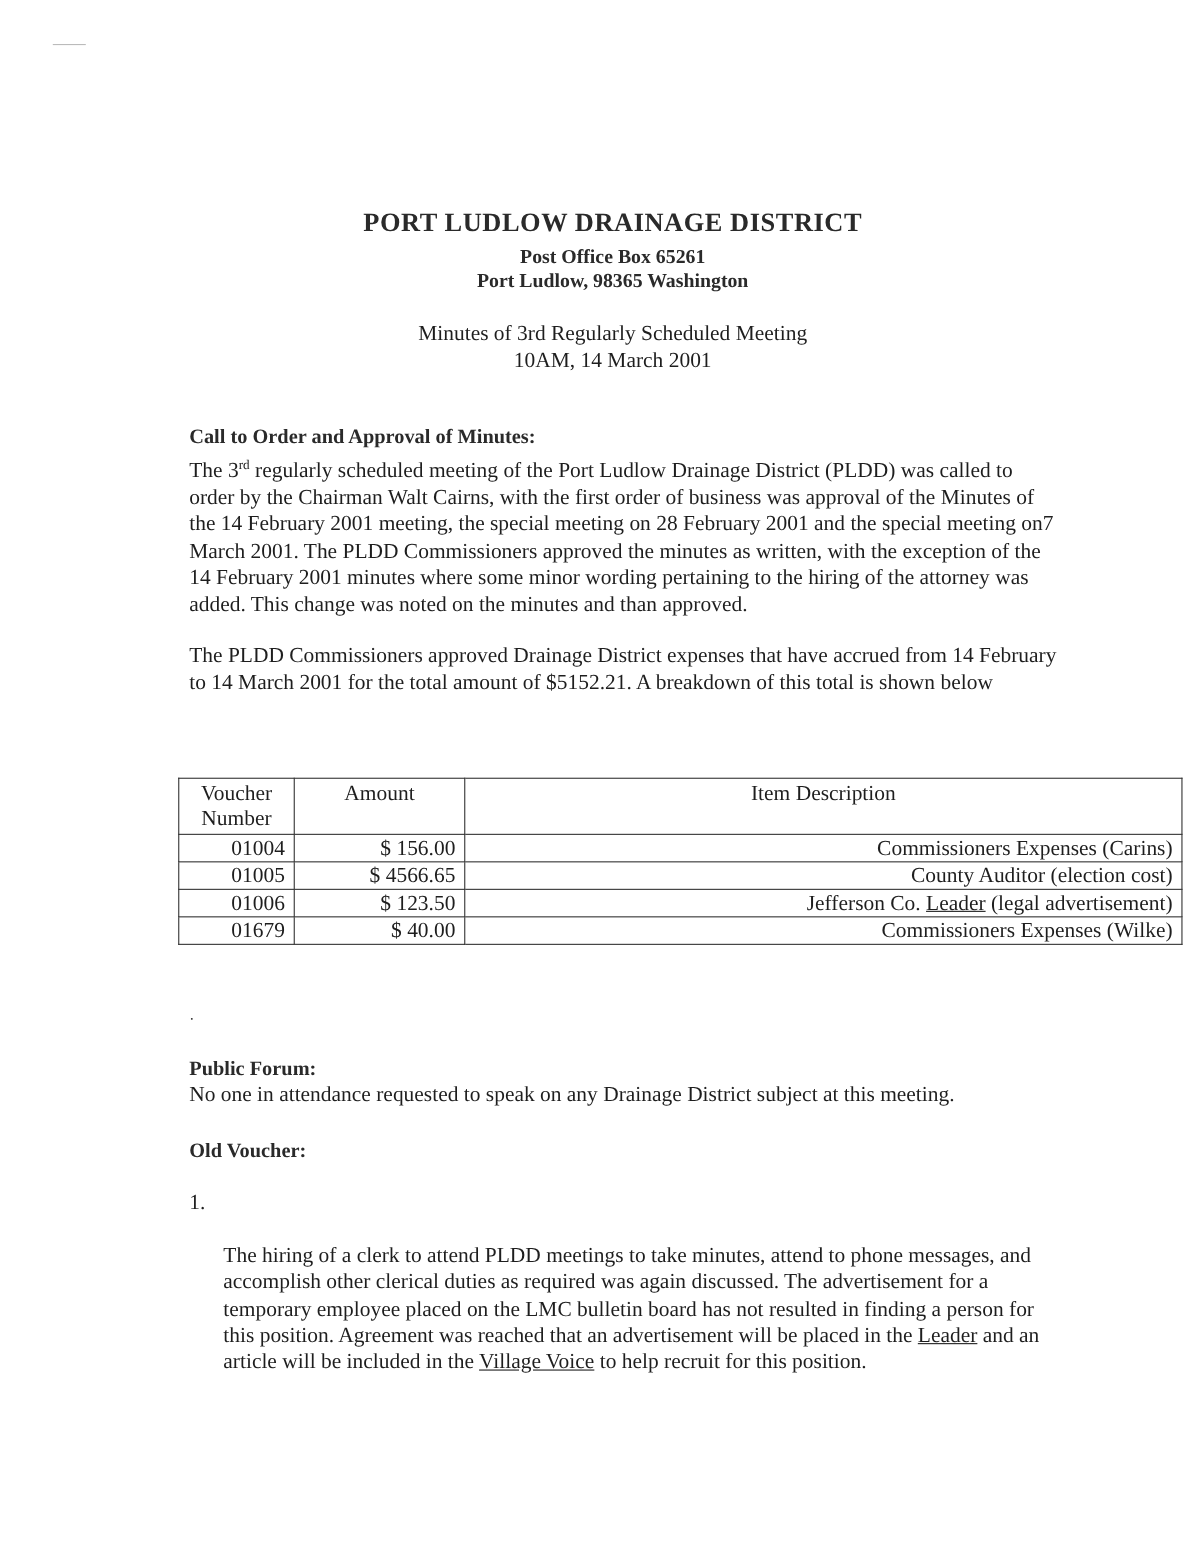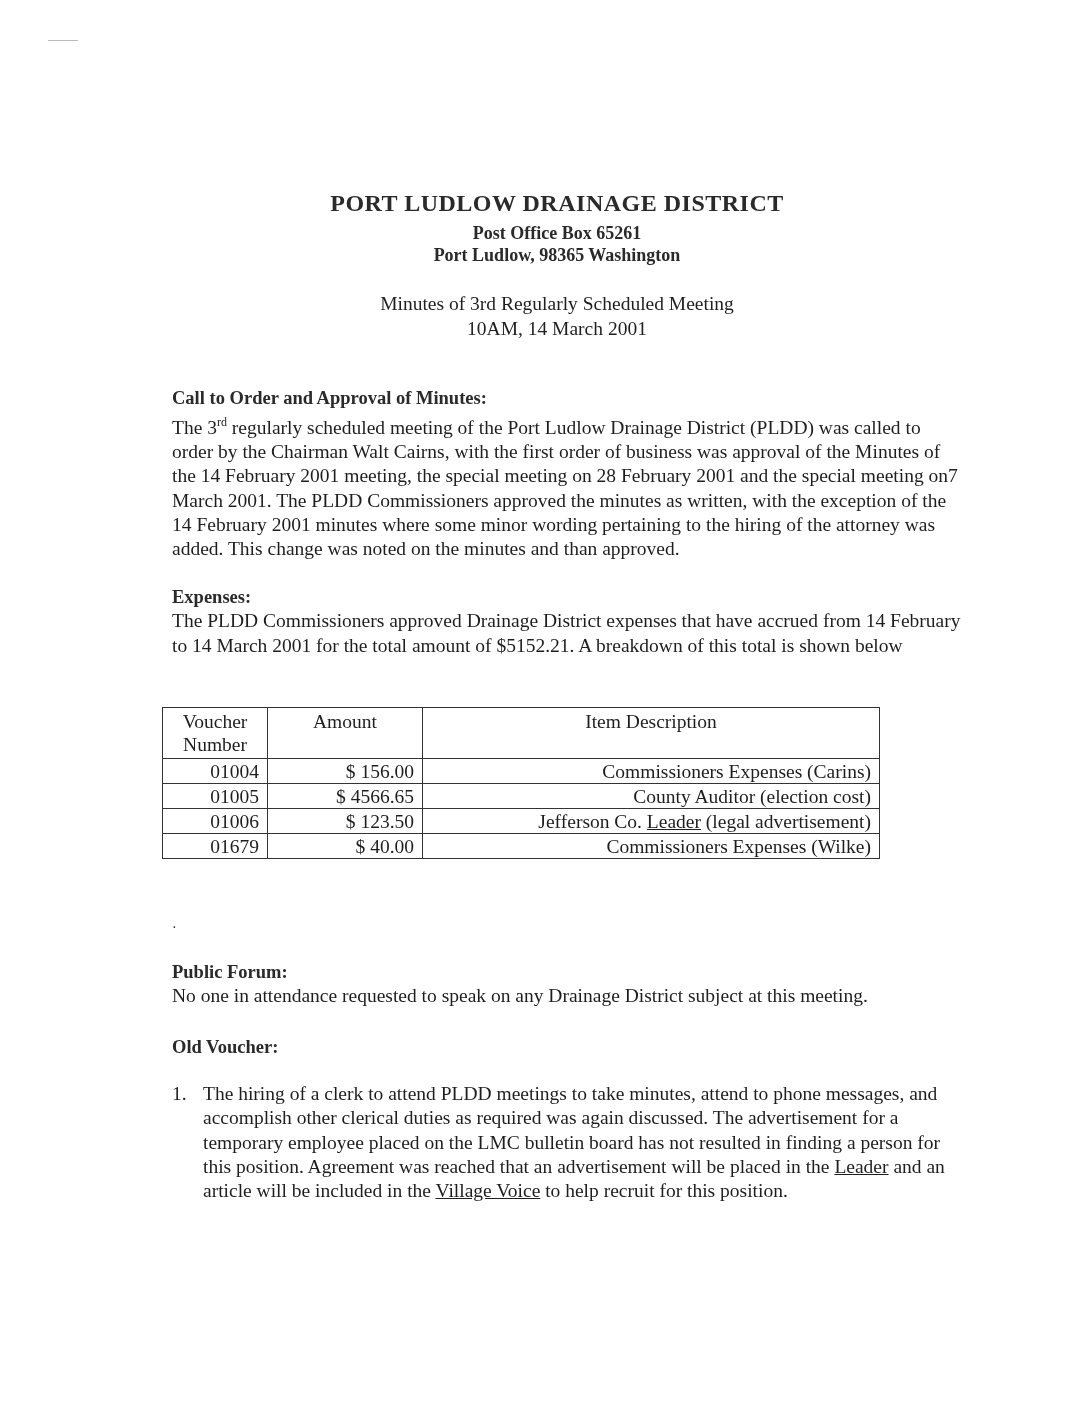--- a/index.html
+++ b/index.html
@@ -15,60 +15,59 @@
     .meeting1 { top: 293px; font-size: 19.5px; }
     .meeting2 { top: 318px; font-size: 19.5px; }
 
     .section { position: absolute; left: 172px; width: 790px; font-size: 19.5px; line-height: 24.3px; }
     .heading { font-weight: bold; font-size: 18.5px; color: #2a2a2a; }
     .s1 { top: 366px; margin-top: 20px; }
     .s2 { top: 585px; }
     .para { margin: 0; }
 
     table.expenses {
-      position: absolute; left: 162px; top: 707px; width: 718px;
+      position: absolute; left: 162px; top: 707px; width: 913px;
       border-collapse: collapse; font-size: 19.5px; line-height: 23px;
     }
     table.expenses th, table.expenses td {
       border: 1.5px solid #333; padding: 1px 8px 0 8px; text-align: right; vertical-align: top; font-weight: normal;
     }
     table.expenses th { text-align: center; line-height: 23px; padding-top: 2px; }
     table.expenses th.c1 { width: 96px; padding: 2px 4px; }
     table.expenses th.c2 { width: 138px; }
     table.expenses td { height: 23px; padding-top: 1px; }
     .ul { text-decoration: underline; }
 
     .dot { position: absolute; left: 172px; top: 920px; font-size: 14px; }
 
     .s3 { top: 960px; }
     .s4 { top: 1035px; }
 
     .list { position: absolute; left: 172px; top: 1082px; width: 790px; font-size: 19.5px; line-height: 24.3px; }
     .list-item { display: flex; }
     .list-num { width: 31px; flex: none; }
-    .list-text { flex: 1; }
+    .list-text { flex: 1; margin-top: 48px; }
   </style>
 </head>
 <body>
 
 <div class="mark"></div>
 
 <div class="header org-title">PORT LUDLOW DRAINAGE DISTRICT</div>
 <div class="header addr1">Post Office Box 65261</div>
 <div class="header addr2">Port Ludlow, 98365 Washington</div>
 <div class="header meeting1">Minutes of 3rd Regularly Scheduled Meeting</div>
 <div class="header meeting2">10AM, 14 March 2001</div>
 
 <div class="section s1">
   <div class="heading">Call to Order and Approval of Minutes:</div>
   <p class="para"><span>The 3</span><sup style="font-size:12px">rd</sup><span> regularly scheduled meeting of the Port Ludlow Drainage District (PLDD) was called to order by the Chairman Walt Cairns, with the first order of business was approval of the Minutes of the 14 February 2001 meeting, the special meeting on 28 February 2001 and the special meeting on7 March 2001. The PLDD Commissioners approved the minutes as written, with the exception of the 14 February 2001 minutes where some minor wording pertaining to the hiring of the attorney was added. This change was noted on the minutes and than approved.</span></p>
 </div>
 
 <div class="section s2">
-  <div class="heading">Expenses:</div>
   <p class="para">The PLDD Commissioners approved Drainage District expenses that have accrued from 14 February to 14 March 2001 for the total amount of $5152.21. A breakdown of this total is shown below</p>
 </div>
 
 <table class="expenses">
   <thead>
     <tr>
       <th class="c1">Voucher Number</th>
       <th class="c2">Amount</th>
       <th>Item Description</th>
     </tr>

